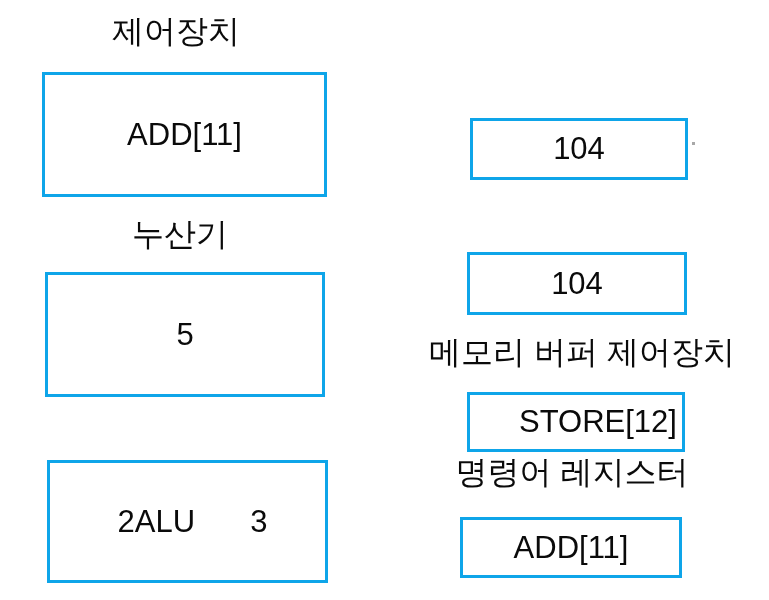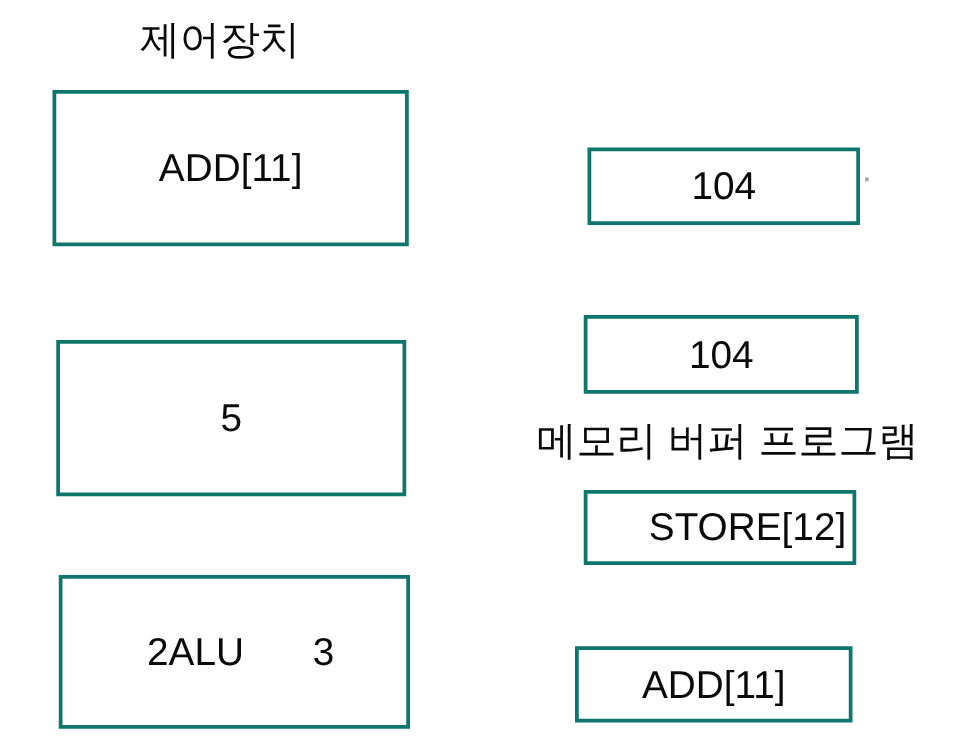--- a/index.html
+++ b/index.html
@@ -20,21 +20,21 @@
     position: absolute;
     transform: translateX(-50%);
     white-space: nowrap;
     font-size: 32px;
     line-height: 38px;
     color: #0a0a0a;
   }
   .box {
     position: absolute;
     box-sizing: border-box;
-    border: 3px solid #0f766e;
+    border: 3px solid #0ea5e9;
     background: #ffffff;
     display: flex;
     align-items: center;
     justify-content: center;
   }
   .val {
     font-size: 31px;
     color: #0a0a0a;
     white-space: nowrap;
   }
@@ -56,20 +56,21 @@
 <body>
 
 <div class="canvas">
 
   <div class="lbl" style="left:176px; top:12px;">제어장치</div>
 
   <div class="box" style="left:42px; top:72px; width:285px; height:125px;">
     <span class="val">ADD[11]</span>
   </div>
 
+  <div class="lbl" style="left:180px; top:215px;">누산기</div>
 
   <div class="box" style="left:45px; top:272px; width:280px; height:125px;">
     <span class="val">5</span>
   </div>
 
   <div class="box" style="left:47px; top:460px; width:281px; height:123px;">
     <div class="alu-row">
       <span class="val">2</span>
       <span class="val gap1">ALU</span>
       <span class="val gap2">3</span>
@@ -81,24 +82,25 @@
     <span class="val">104</span>
   </div>
 
   <div class="dot" style="left:692px; top:142px;"></div>
 
 
   <div class="box" style="left:467px; top:252px; width:220px; height:63px;">
     <span class="val">104</span>
   </div>
 
-  <div class="lbl" style="left:582px; top:333px;">메모리 버퍼 프로그램</div>
+  <div class="lbl" style="left:582px; top:333px;">메모리 버퍼 제어장치</div>
 
   <div class="box" style="left:467px; top:392px; width:218px; height:60px;padding-left:44px;">
     <span class="val">STORE[12]</span>
   </div>
 
+  <div class="lbl" style="left:572px; top:453px;">명령어 레지스터</div>
 
   <div class="box" style="left:460px; top:517px; width:222px; height:61px;">
     <span class="val">ADD[11]</span>
   </div>
 
 </div>
 
 </body></html>

